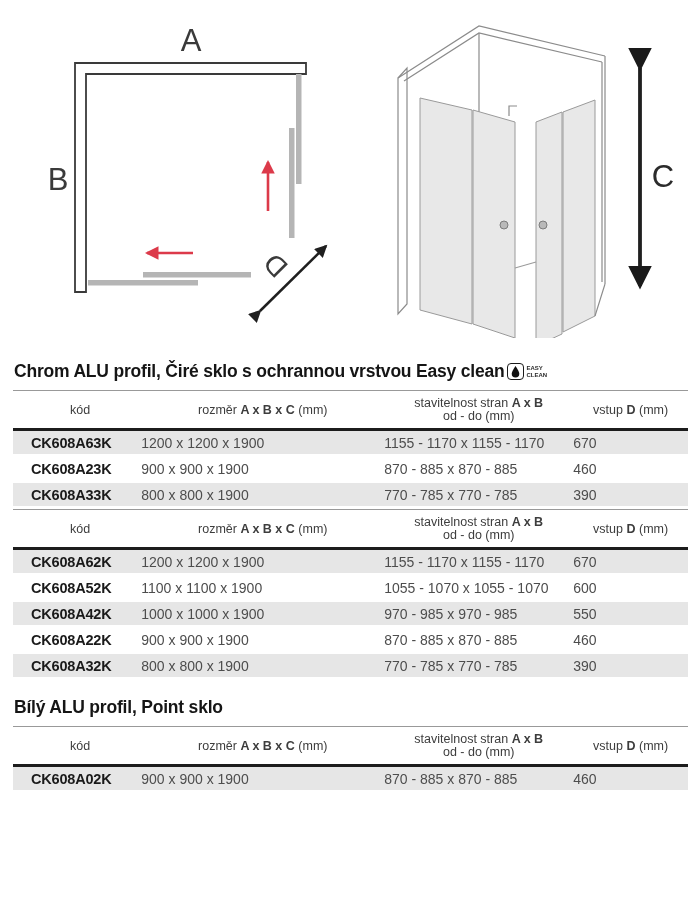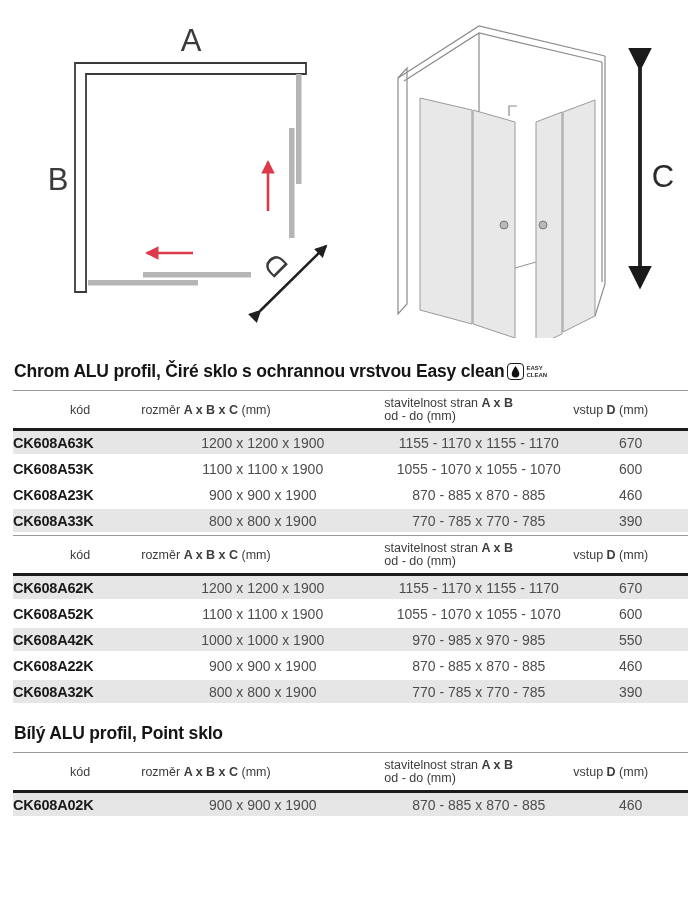--- a/index.html
+++ b/index.html
@@ -32,31 +32,31 @@
   .easyclean .txt {
     display:flex; flex-direction:column; justify-content:center;
     font-size:6px; line-height:6.5px; font-weight:bold; color:#2a2a2a; letter-spacing:0;
   }
 
   table { width:100%; border-collapse:collapse; table-layout:fixed; }
   col.c1 { width:19%; } col.c2 { width:36%; } col.c3 { width:28%; } col.c4 { width:17%; }
   thead th {
     font-weight:normal; font-size:12.5px; color:#3d3d3d; line-height:13px;
     border-top:1px solid #999999; border-bottom:3px solid #1c1c1c;
-    padding:6px 0 5px 0; text-align:left; vertical-align:middle;
+    padding:6px 0 5px 0; text-align:center; vertical-align:middle;
   }
   thead th.left { text-align:center; padding-left:6px; }
   .hb { font-weight:bold; }
   tbody td {
-    font-size:14px; color:#4d4d4d; text-align:center;
+    font-size:14px; color:#4d4d4d; 
     height:26px; vertical-align:middle;
     border-bottom:3px solid #ffffff; padding:0;
   }
   tbody td.code {
-    text-align:left; padding-left:0;
+    text-align:left; padding-left:18px;
     font-weight:bold; font-size:14.5px; color:#1a1a1a; letter-spacing:-0.2px;
   }
   tbody tr.odd { background:#e6e6e6; }
 </style>
 </head>
 <body>
 
 <div class="page">
 
   <div class="diagrams">
@@ -155,26 +155,20 @@
         </tr>
       </thead>
       <tbody>
         <tr class="odd">
           <td class="code">CK608A63K</td>
           <td>1200 x 1200 x 1900</td>
           <td>1155 - 1170 x 1155 - 1170</td>
           <td>670</td>
         </tr>
         <tr>
-          <td class="code">CK608A53K</td>
-          <td>1100 x 1100 x 1900</td>
-          <td>1055 - 1070 x 1055 - 1070</td>
-          <td>600</td>
-        </tr>
-        <tr>
           <td class="code">CK608A23K</td>
           <td>900 x 900 x 1900</td>
           <td>870 - 885 x 870 - 885</td>
           <td>460</td>
         </tr>
         <tr class="odd">
           <td class="code">CK608A33K</td>
           <td>800 x 800 x 1900</td>
           <td>770 - 785 x 770 - 785</td>
           <td>390</td>

